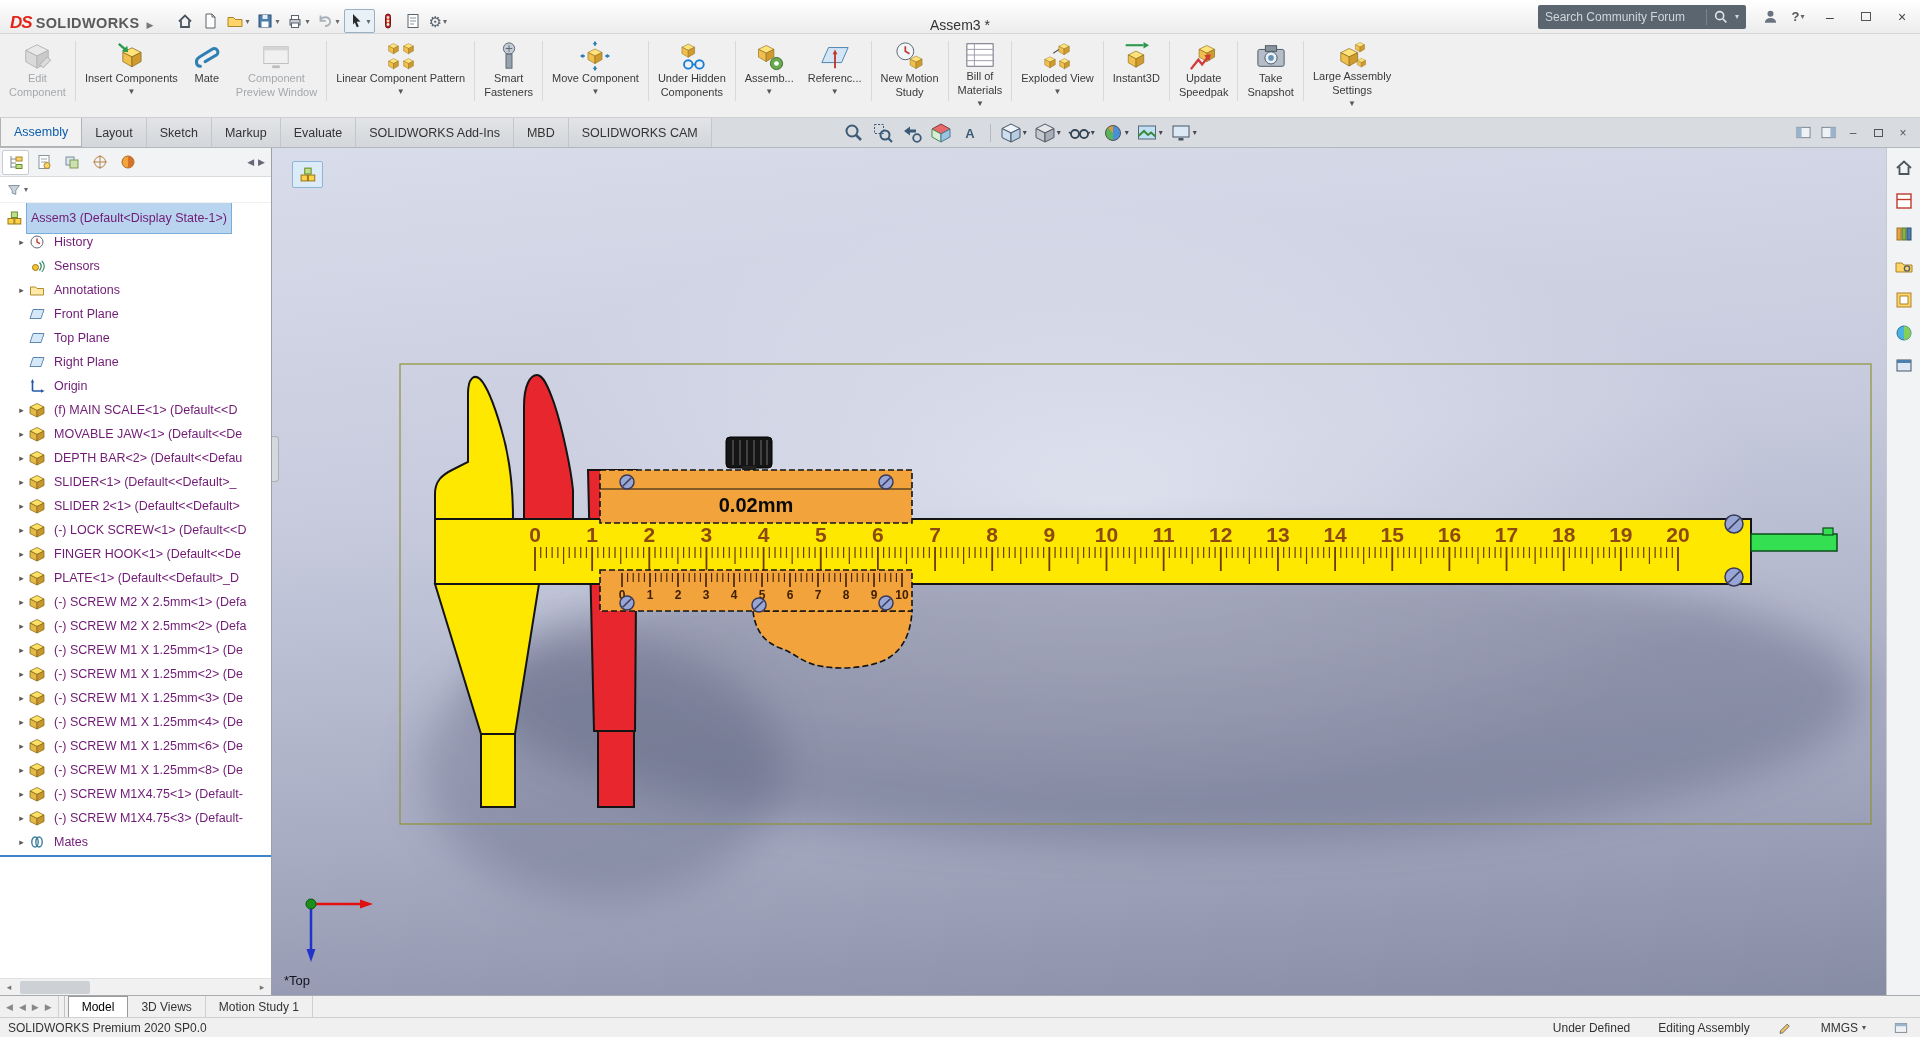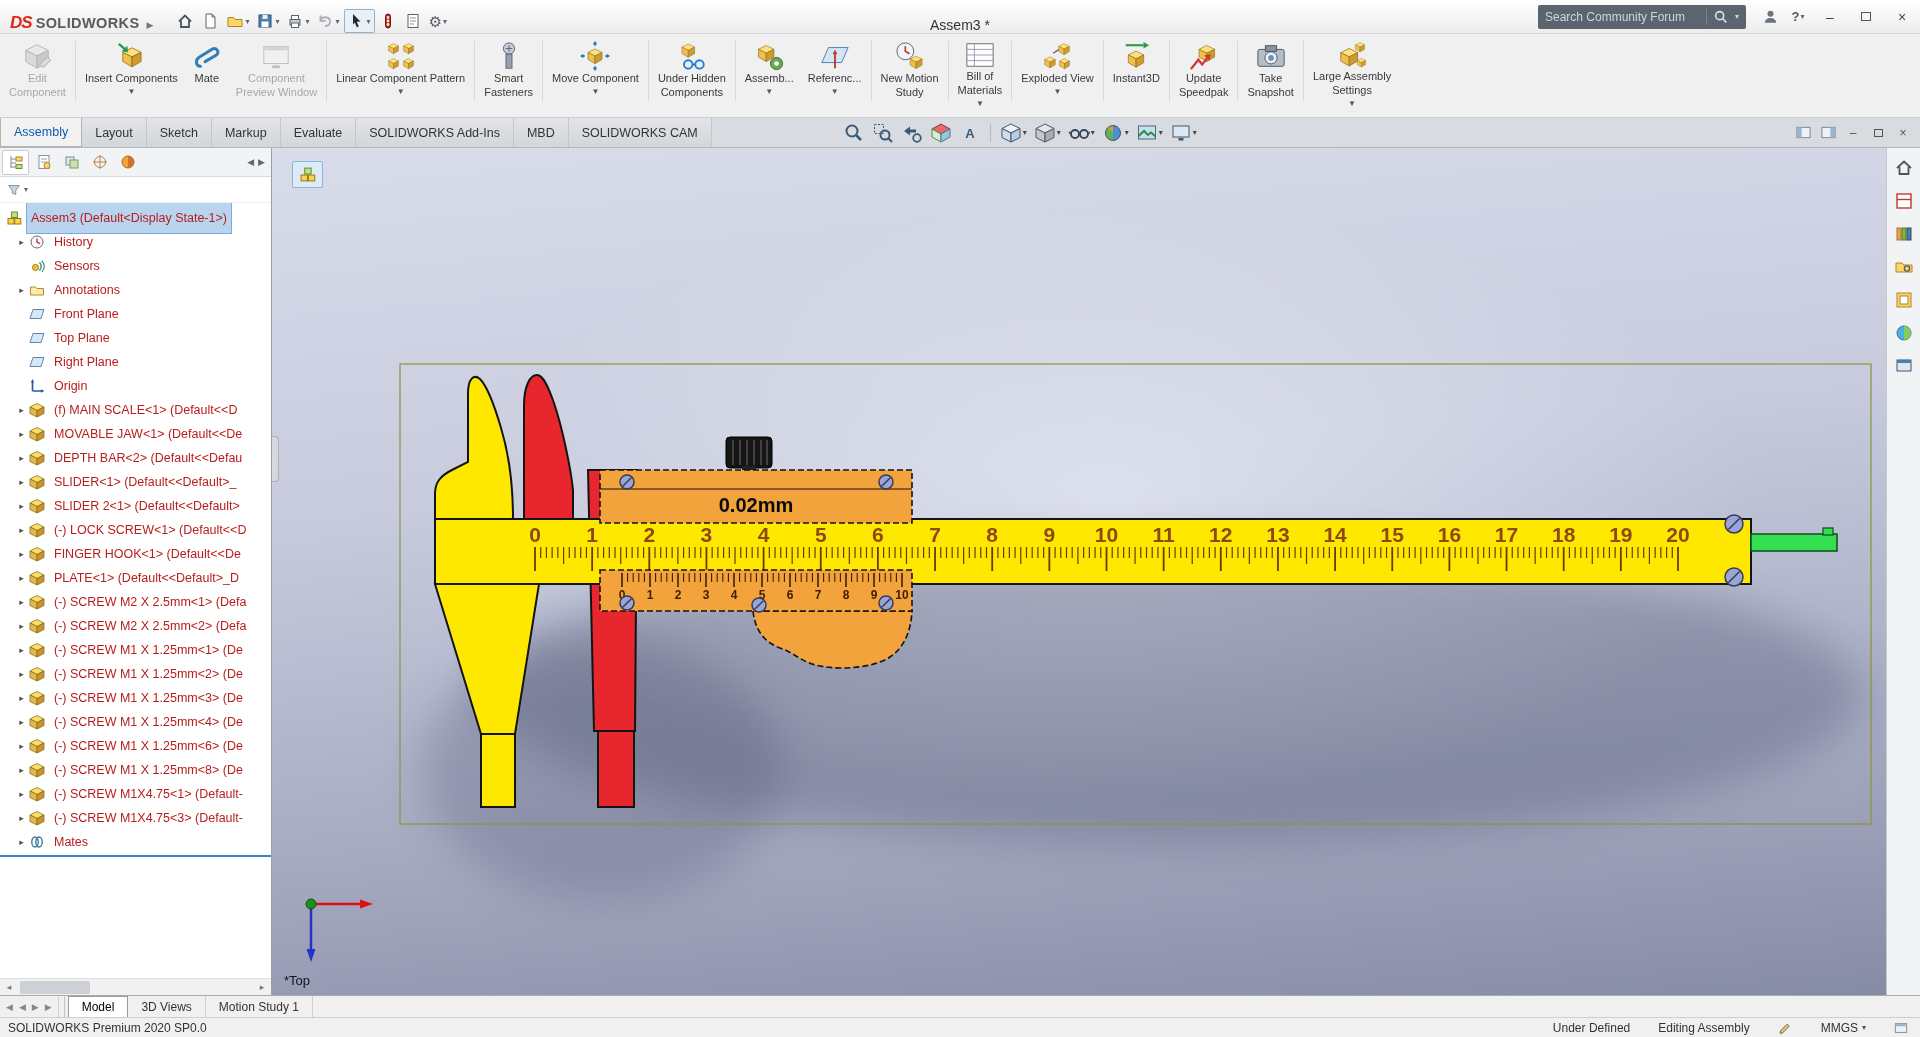--- a/index.html
+++ b/index.html
@@ -55,21 +55,21 @@
 .ptab{width:27px;height:25px;display:flex;align-items:center;justify-content:center;border-radius:2px}
 .ptab.active{background:#fff;border:1px solid #c8ccd0}
 .ptab-arrows{margin-left:auto;display:flex;gap:4px;color:#667;font-size:9px;padding-right:4px}
 .filter-row{height:26px;display:flex;align-items:center;padding:0 6px;gap:2px;border-bottom:1px solid #f0f0f0}
 .filter-caret{font-size:8px;color:#667}
 .tree{flex:1;overflow:hidden;padding-top:3px;font-size:12.5px}
 .trow{height:24px;display:flex;align-items:center;white-space:nowrap;padding-left:14px}
 .trow.root{padding-left:6px}
 .texp{width:15px;font-size:9px;color:#555;text-align:center;flex:none}
 .tico{flex:none;margin-right:5px;display:flex}
-.tlabel{padding:8px 4px;color:#b91c1c}
+.tlabel{padding:8px 4px;color:#701a75}
 .tlabel.sel{background:#b8d4ee;outline:1px solid #78aede}
 .tree-endline{height:2px;background:#3e84c8;margin-top:1px}
 .phscroll{height:17px;background:#f1f1f1;border-top:1px solid #e0e0e0;display:flex;align-items:center}
 .ph-arrow{width:18px;text-align:center;font-size:9px;color:#777}
 .ph-track{flex:1;height:100%;position:relative}
 .ph-thumb{position:absolute;left:2px;top:2px;height:13px;width:70px;background:#cdd0d4;border-radius:2px}
 
 .viewport{flex:1;position:relative;overflow:hidden;background:
  radial-gradient(ellipse 1000px 460px at 52% 42%, rgba(242,244,252,.55), rgba(242,244,252,0) 65%),
  linear-gradient(175deg,#d9dcea 0%,#c7cbdd 38%,#a6abc2 72%,#878ca5 100%)}

